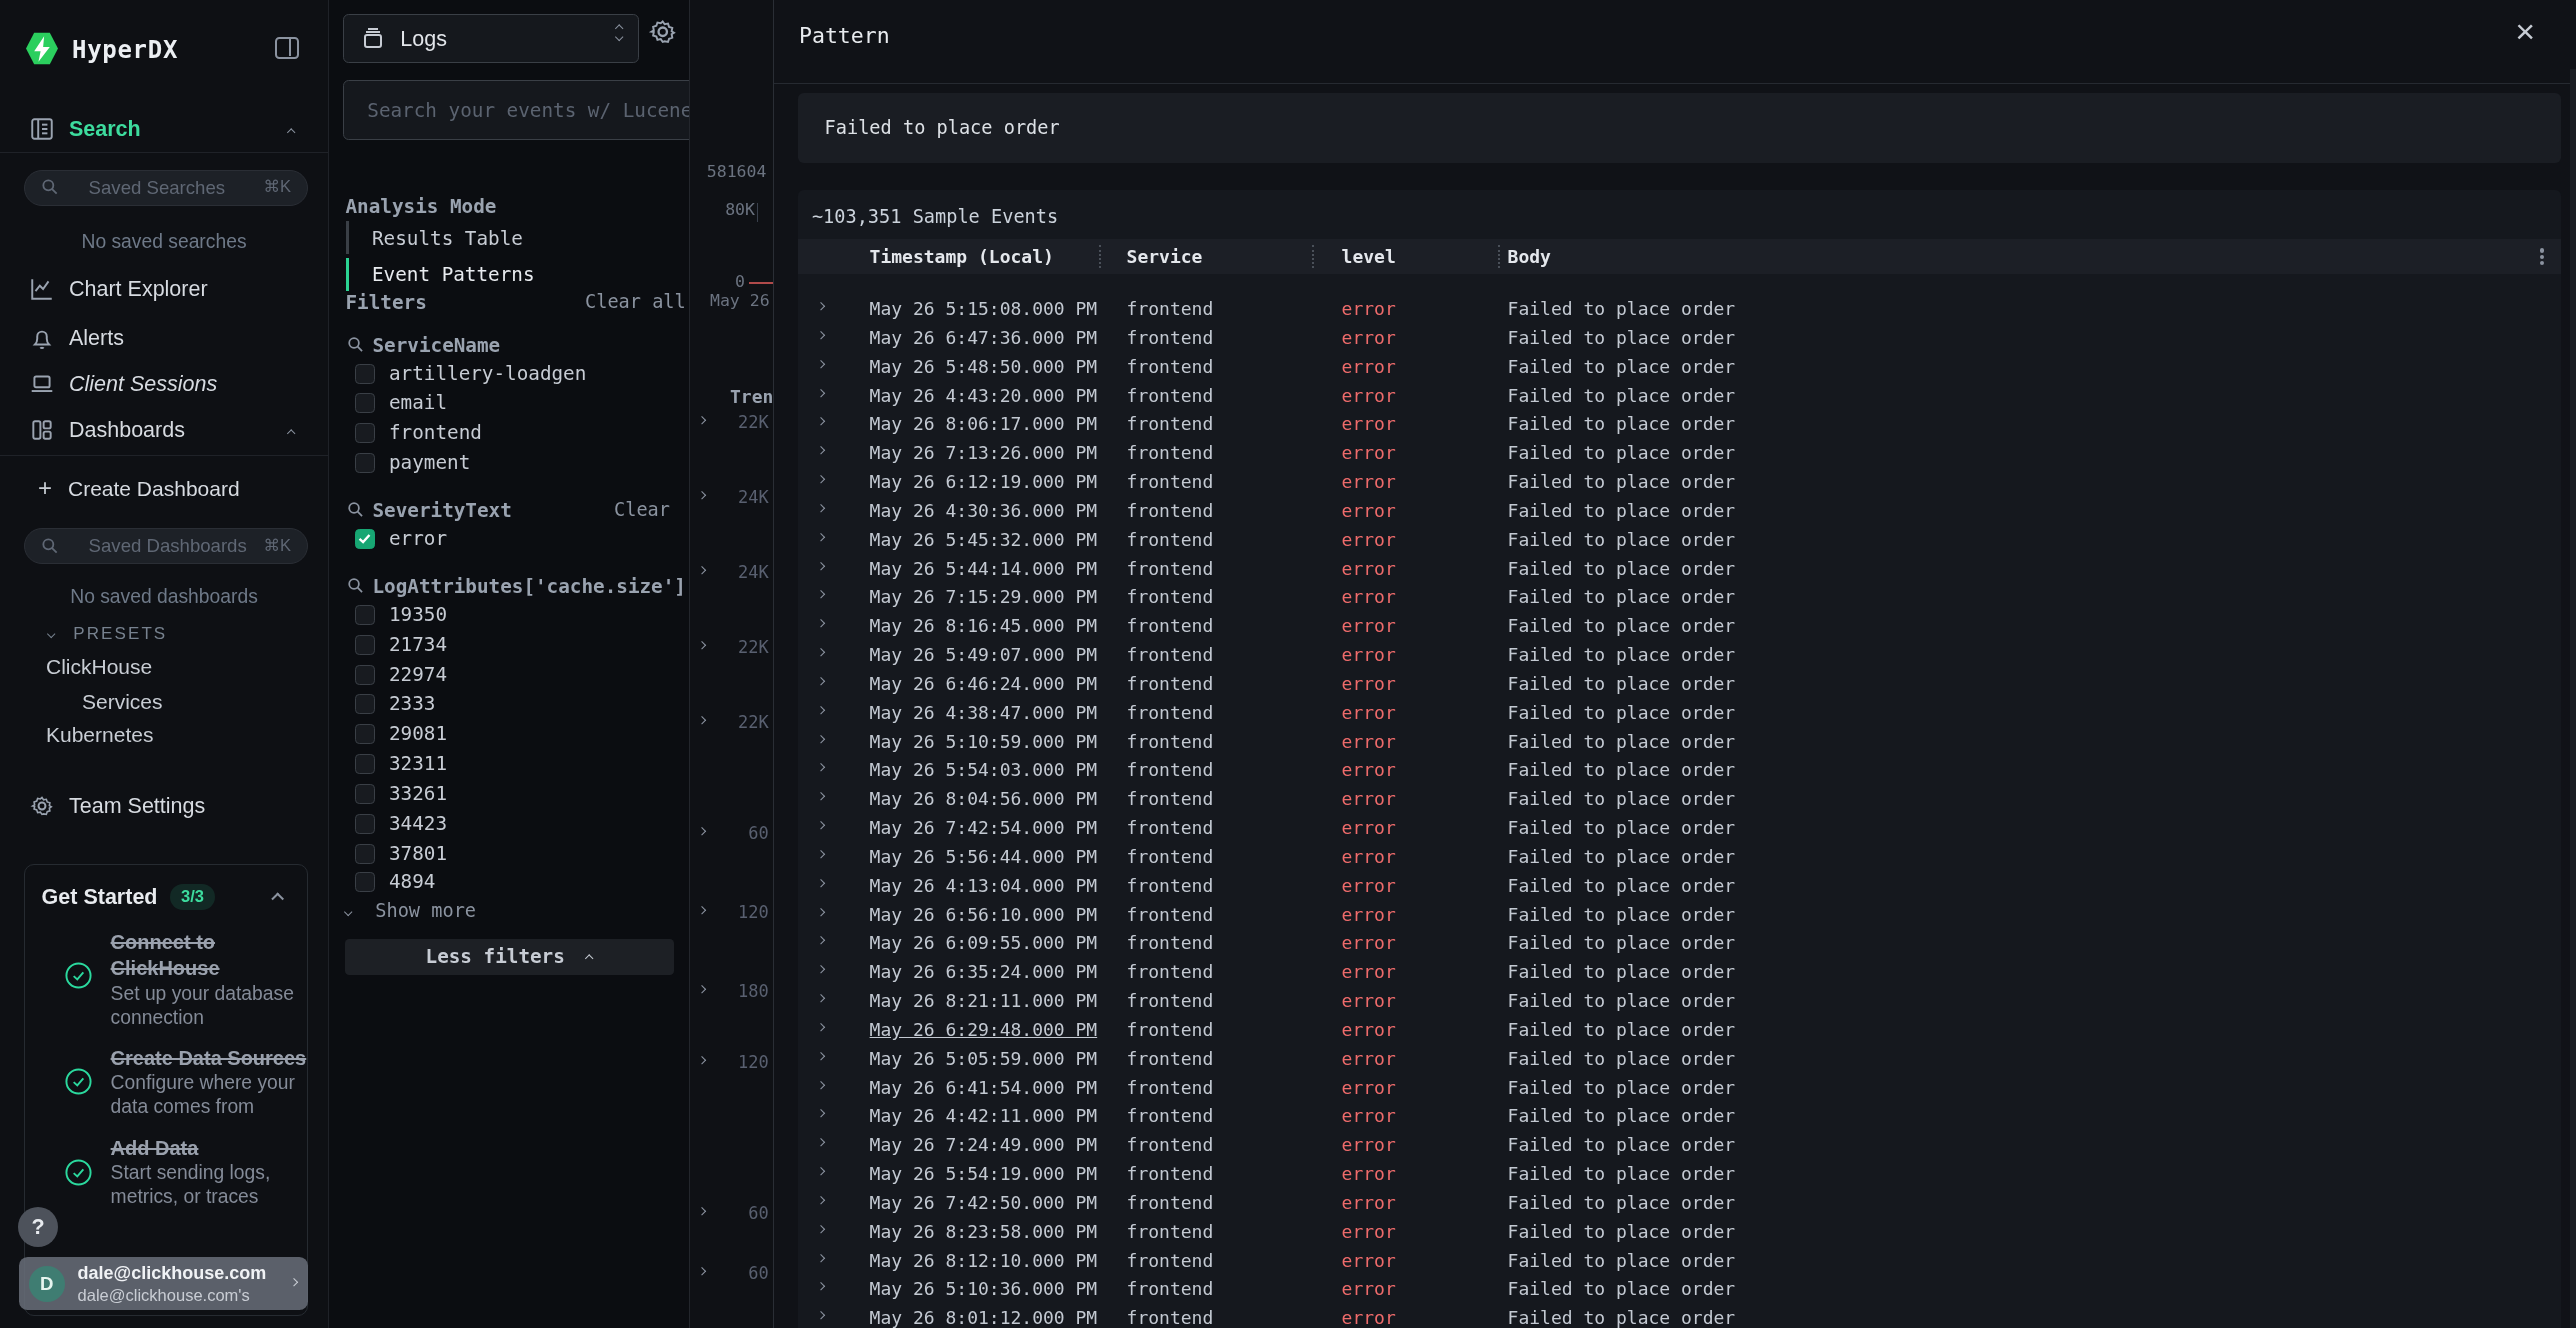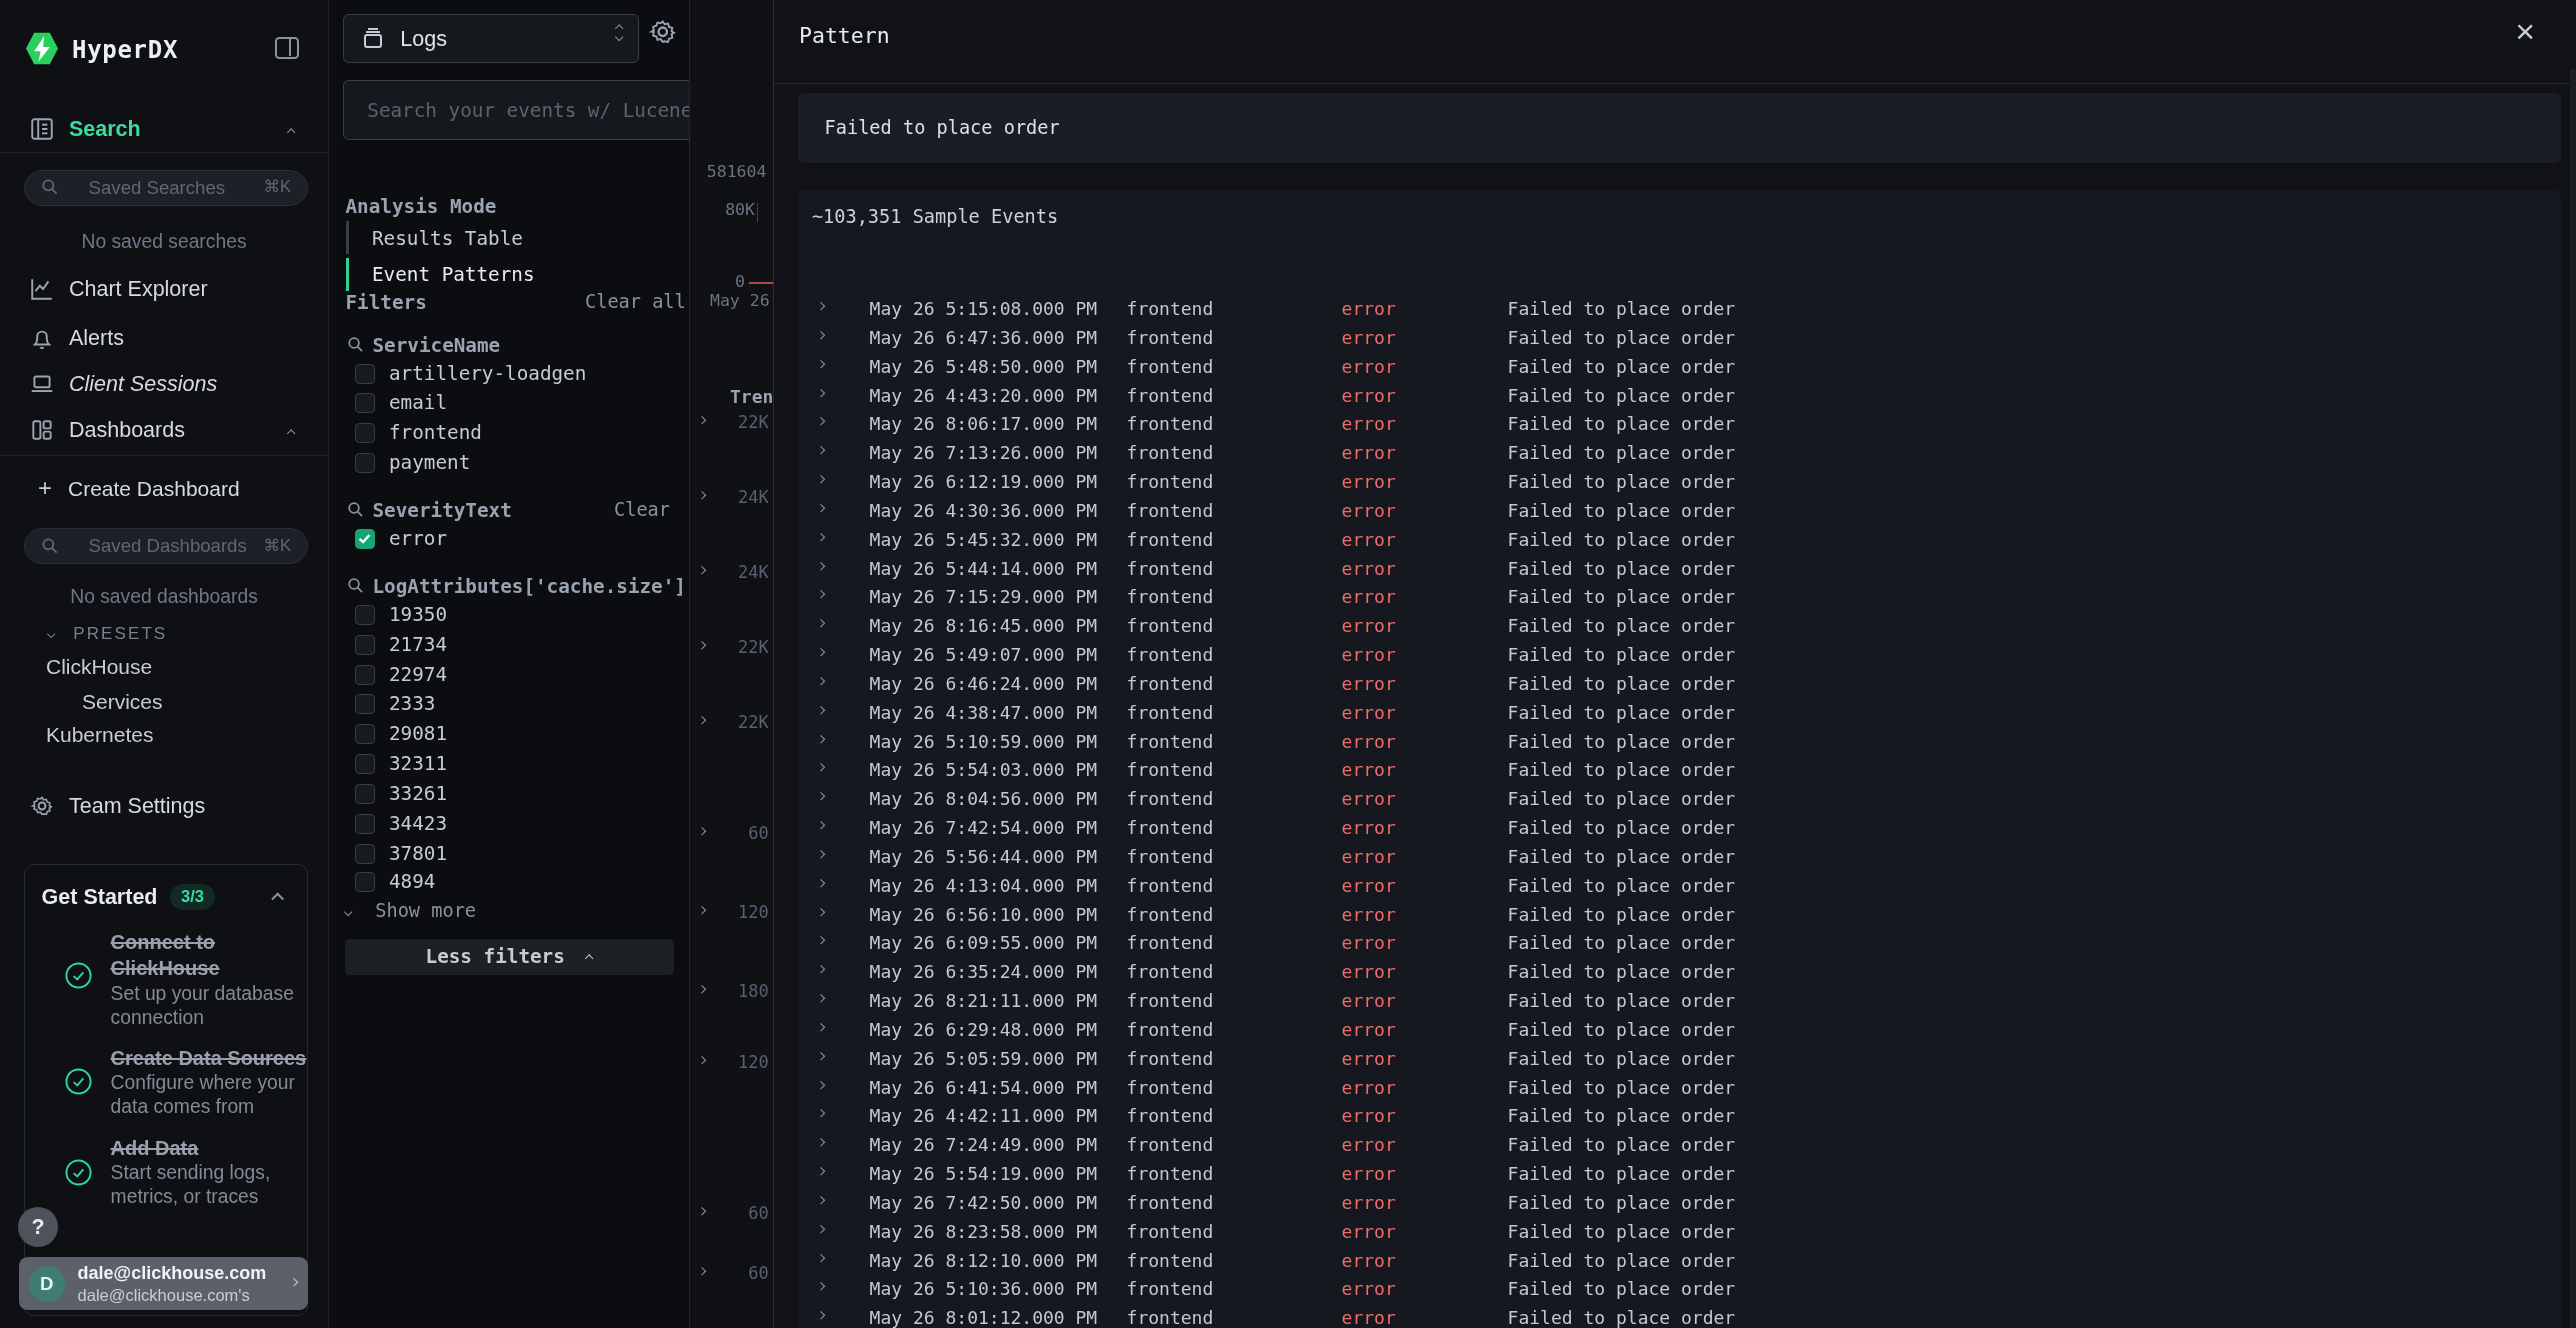--- a/index.html
+++ b/index.html
@@ -452,20 +452,34 @@
   <div id="drawer" class="abs">
     <div id="drawer-head">
       <div id="drawer-title" class="mono">Pattern</div>
       <div id="close-btn">×</div>
     </div>
     <div id="pattern-box">
       <div id="pattern-text" class="mono">Failed to place order</div>
     </div>
     <div id="sample-panel">
       <div id="sample-count" class="mono">~103,351 Sample Events</div>
+      <div id="tbl-header">
+        <div class="th mono" style="left:72px;">Timestamp (Local)</div>
+        <div class="th-sep" style="left:301px;"></div>
+        <div class="th mono" style="left:329px;">Service</div>
+        <div class="th-sep" style="left:514px;"></div>
+        <div class="th mono" style="left:544px;">level</div>
+        <div class="th-sep" style="left:700px;"></div>
+        <div class="th mono" style="left:710px;">Body</div>
+        <div id="tbl-kebab">
+            <i></i>
+            <i></i>
+            <i></i>
+          </div>
+      </div>
       <div id="tbl-rows">
           <div class="trow" style="top: 0px;">
             <span class="rchv chv sm right"></span>
             <span class="cell mono" style="left: 72px;">May 26 5:15:08.000 PM</span>
             <span class="cell mono" style="left: 329px;">frontend</span>
             <span class="cell mono err" style="left: 544px;">error</span>
             <span class="cell mono" style="left: 710px;">Failed to place order</span>
           </div>
           <div class="trow" style="top: 29px;">
             <span class="rchv chv sm right"></span>
@@ -630,21 +644,21 @@
           </div>
           <div class="trow" style="top: 692px;">
             <span class="rchv chv sm right"></span>
             <span class="cell mono" style="left: 72px;">May 26 8:21:11.000 PM</span>
             <span class="cell mono" style="left: 329px;">frontend</span>
             <span class="cell mono err" style="left: 544px;">error</span>
             <span class="cell mono" style="left: 710px;">Failed to place order</span>
           </div>
           <div class="trow" style="top: 721px;">
             <span class="rchv chv sm right"></span>
-            <span class="cell mono" style="left: 72px;">May 26 6:29:48.000 PM</span>
+            <span class="cell mono" style="left: 72px; text-decoration: underline;">May 26 6:29:48.000 PM</span>
             <span class="cell mono" style="left: 329px;">frontend</span>
             <span class="cell mono err" style="left: 544px;">error</span>
             <span class="cell mono" style="left: 710px;">Failed to place order</span>
           </div>
           <div class="trow" style="top: 750px;">
             <span class="rchv chv sm right"></span>
             <span class="cell mono" style="left: 72px;">May 26 5:05:59.000 PM</span>
             <span class="cell mono" style="left: 329px;">frontend</span>
             <span class="cell mono err" style="left: 544px;">error</span>
             <span class="cell mono" style="left: 710px;">Failed to place order</span>

